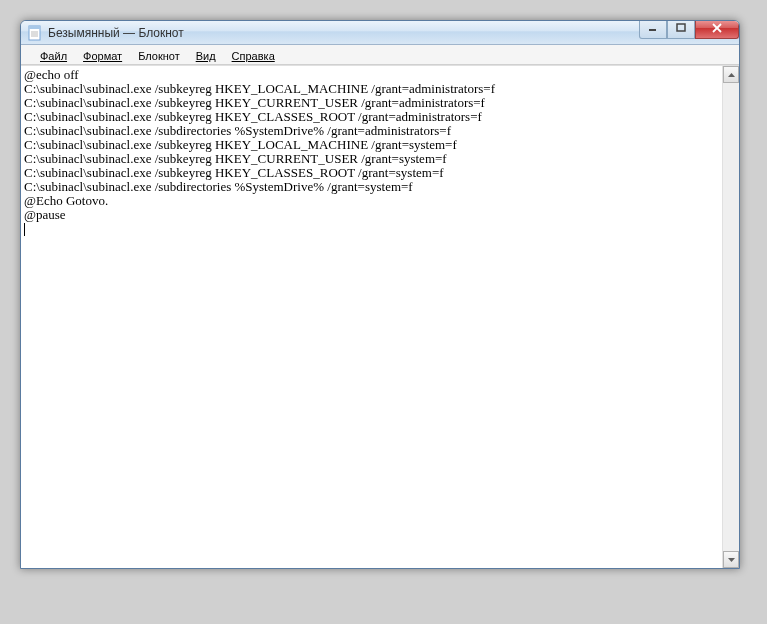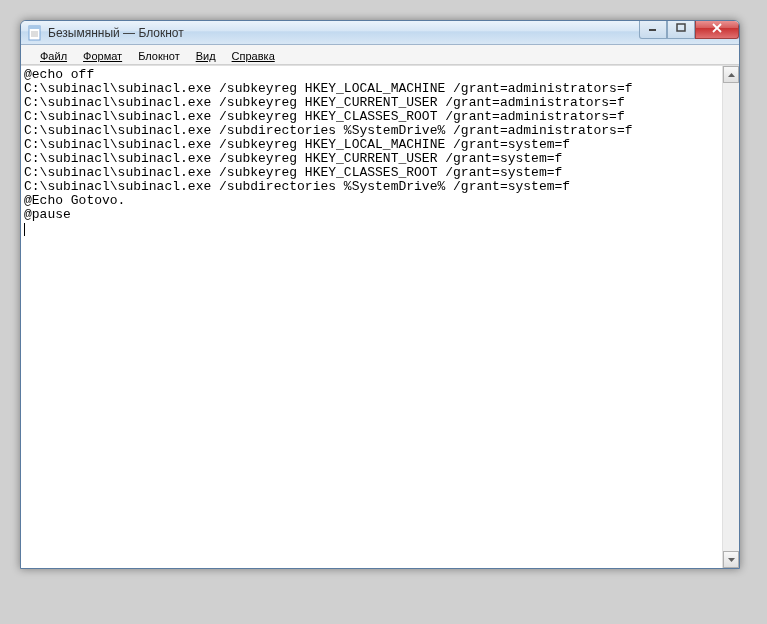--- a/index.html
+++ b/index.html
@@ -87,21 +87,21 @@
     }
     .content-wrap {
       display: flex;
       background: #fff;
       border-top: 1px solid #e0e0e0;
     }
     .textarea {
       flex: 1;
       height: 502px;
       padding: 2px 3px;
-      font-family: Liberation Mono, monospace;
+      font-family: Liberation Serif, serif;
       font-size: 13px;
       line-height: 14px;
       white-space: pre;
       overflow: hidden;
       color: #000;
       outline: none;
       border: none;
       resize: none;
     }
     .scrollbar-v {

